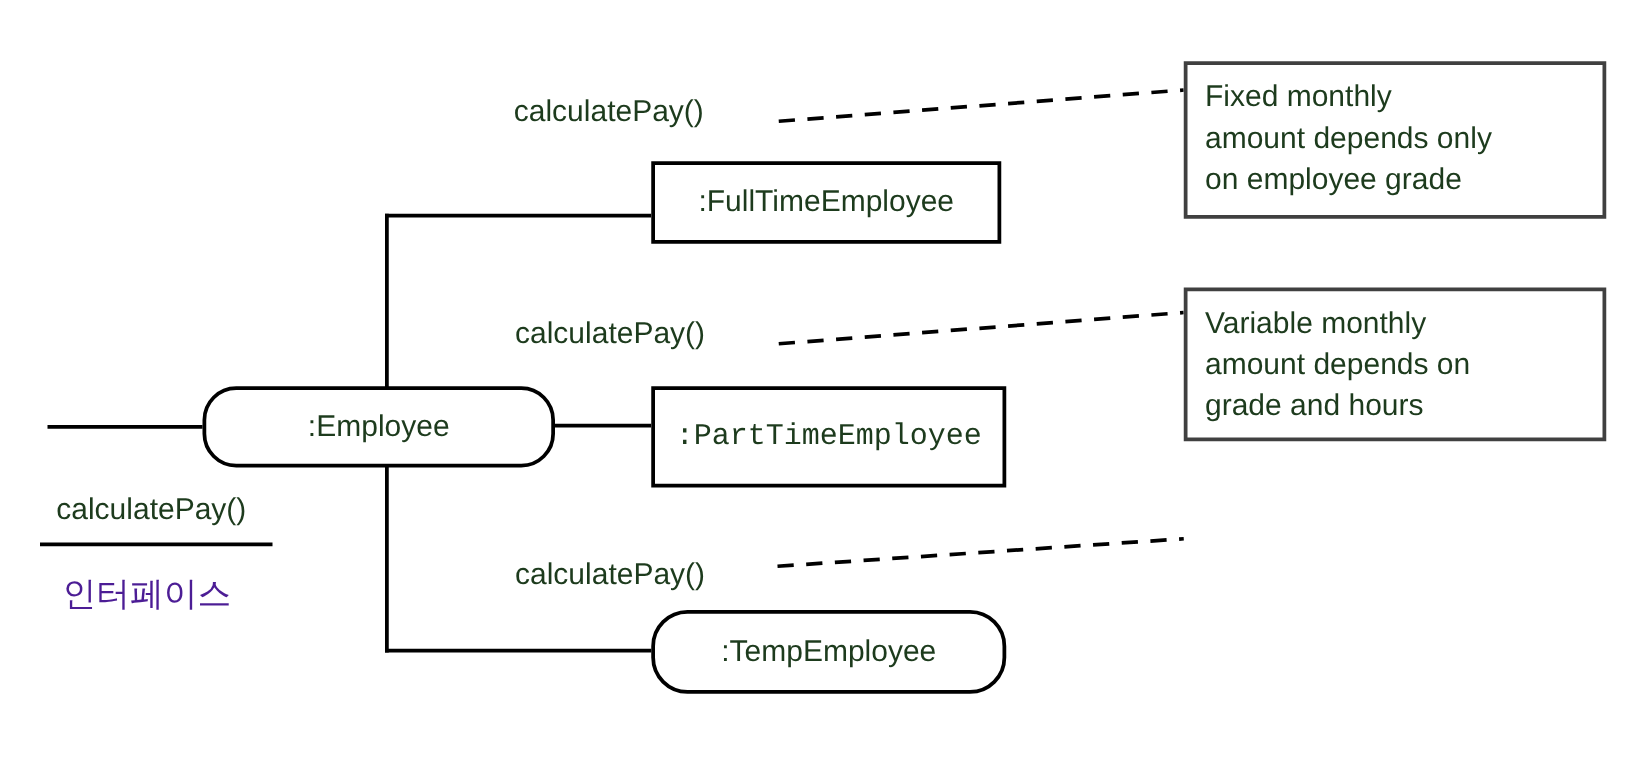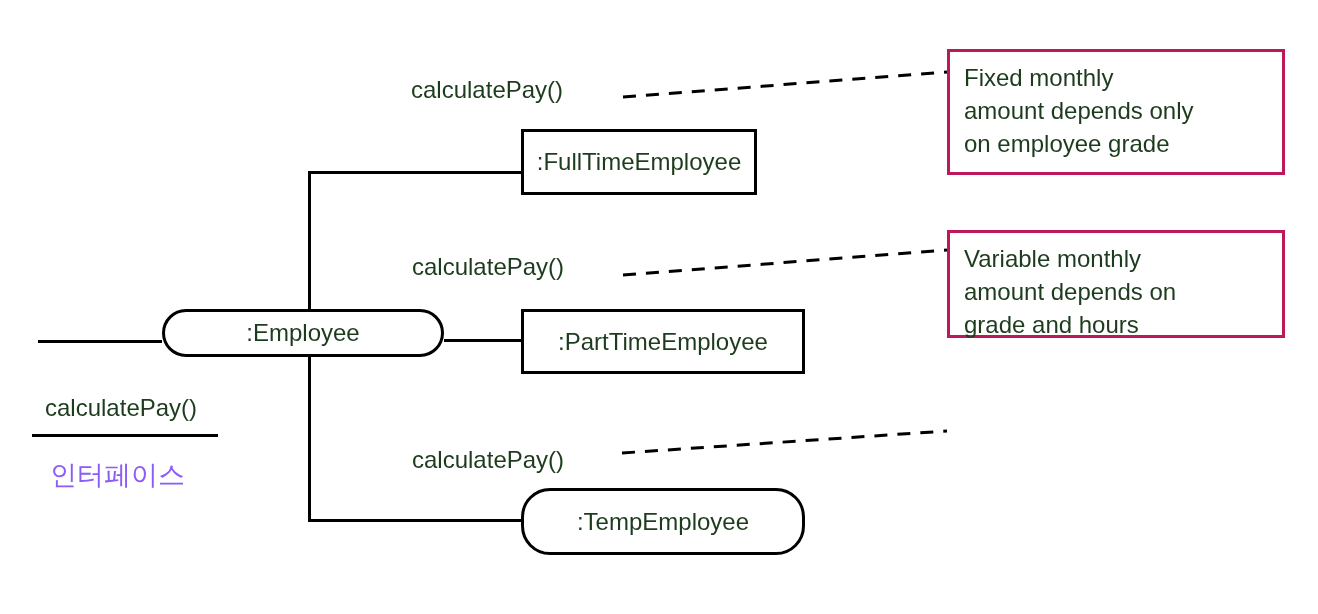--- a/index.html
+++ b/index.html
@@ -41,42 +41,42 @@
   .op-label {
     position: absolute;
     color: #1d3b1d;
     font-size: 24px;
     white-space: nowrap;
   }
   .note-box {
     position: absolute;
     left: 947px;
     width: 338px;
-    border: 3px solid #be185d;
+    border: 3px solid #404040;
     background: #ffffff;
     box-sizing: border-box;
     color: #1d3b1d;
     font-size: 24px;
     line-height: 33px;
     padding: 9px 10px 0 14px;
     white-space: pre-line;
   }
   .iface-method {
     position: absolute;
     left: 45px;
     top: 394px;
     color: #1d3b1d;
     font-size: 24px;
     white-space: nowrap;
   }
   .iface-caption {
     position: absolute;
     left: 50px;
     top: 457px;
-    color: #8b5cf6;
+    color: #4c1d95;
     font-size: 27px;
     white-space: nowrap;
   }
 </style>
 </head>
 <body>
 
 <div class="canvas">
 
   <svg class="overlay" width="1318" height="614" viewBox="0 0 1318 614" xmlns="http://www.w3.org/2000/svg">
@@ -88,38 +88,38 @@
   <div class="hline" style="left:38px; top:340px; width:124px;"></div>
   <div class="vline" style="left:308px; top:171px; height:351px;"></div>
   <div class="hline" style="left:308px; top:171px; width:213px;"></div>
   <div class="hline" style="left:444px; top:339px; width:77px;"></div>
   <div class="hline" style="left:308px; top:519px; width:213px;"></div>
   <div class="hline" style="left:32px; top:434px; width:186px;"></div>
 
   <div class="iface-method">calculatePay()</div>
   <div class="iface-caption">인터페이스</div>
 
-  <div class="node-box" style="left:162px; top:309px; width:282px; height:48px;border-radius:27px;">
+  <div class="node-box" style="left:162px; top:309px; width:282px; height:65px;border-radius:27px;">
     <span>:Employee</span>
   </div>
 
-  <div class="node-box" style="left:521px; top:129px; width:236px; height:66px;">
+  <div class="node-box" style="left:521px; top:129px; width:280px; height:66px;">
     <span>:FullTimeEmployee</span>
   </div>
-  <div class="node-box" style="left:521px; top:309px; width:284px; height:65px;">
+  <div class="node-box" style="left:521px; top:309px; width:284px; height:81px;font-family:Liberation Mono, monospace;">
     <span>:PartTimeEmployee</span>
   </div>
   <div class="node-box" style="left:521px; top:488px; width:284px; height:67px;border-radius:29px;">
     <span>:TempEmployee</span>
   </div>
 
   <div class="op-label" style="left:411px; top:76px;">calculatePay()</div>
   <div class="op-label" style="left:412px; top:253px;">calculatePay()</div>
   <div class="op-label" style="left:412px; top:446px;">calculatePay()</div>
 
   <div class="note-box" style="top:49px; height:126px;">Fixed monthly
 amount depends only
 on employee grade</div>
-  <div class="note-box" style="top:230px; height:108px;">Variable monthly
+  <div class="note-box" style="top:230px; height:123px;">Variable monthly
 amount depends on
 grade and hours</div>
 
 </div>
 
 </body></html>

